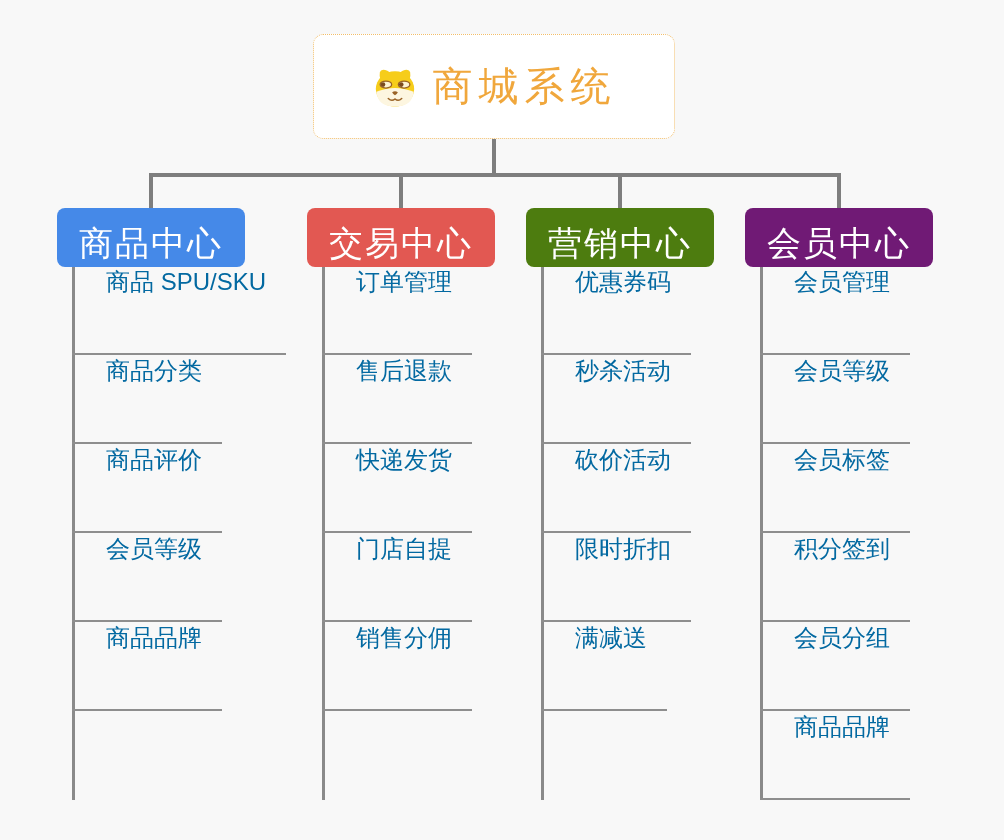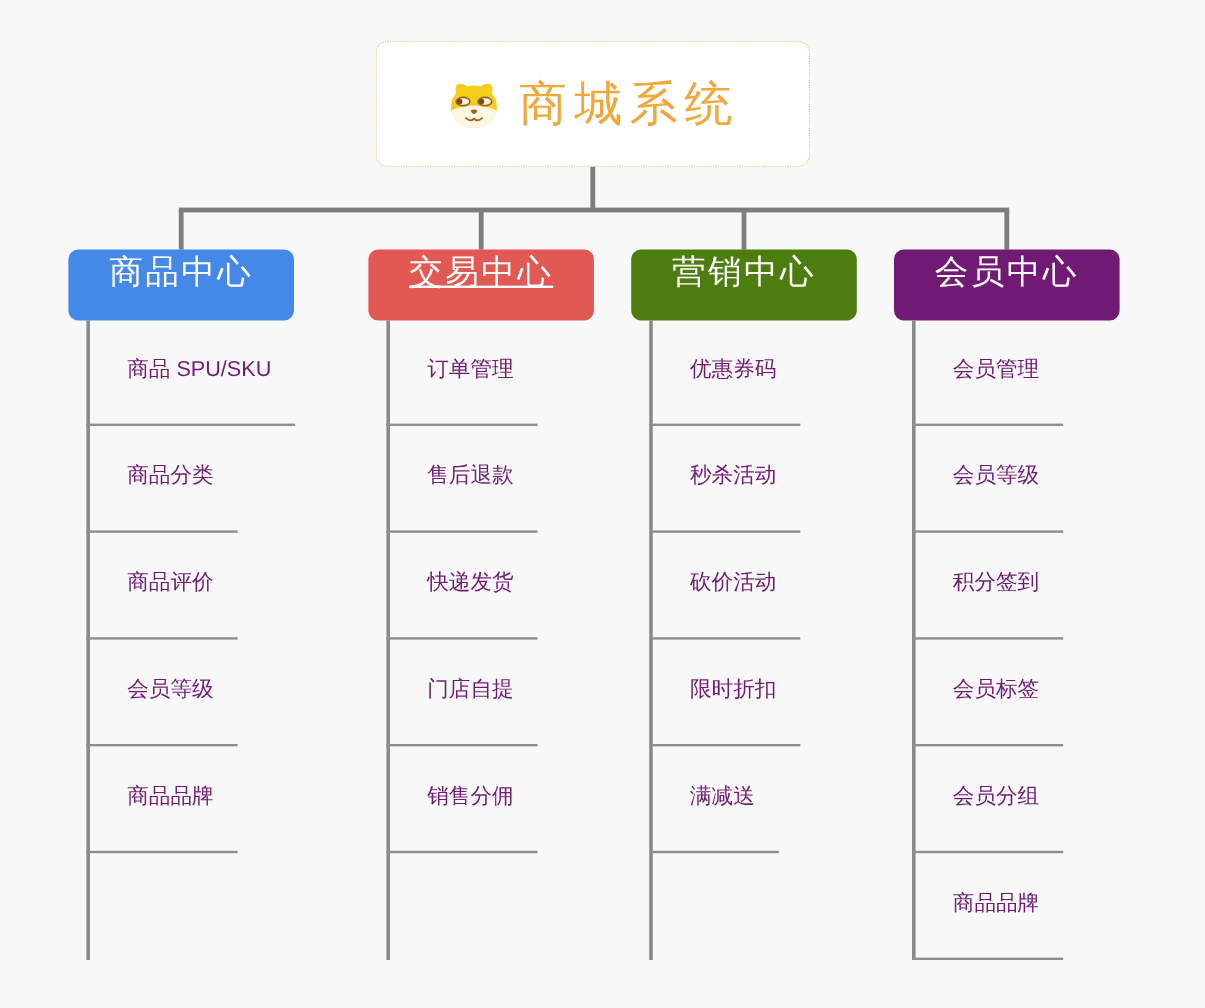--- a/index.html
+++ b/index.html
@@ -55,45 +55,45 @@
   #branches .branch:nth-child(2) { left: 307px; }
   #branches .branch:nth-child(3) { left: 526px; }
   #branches .branch:nth-child(4) { left: 745px; }
 
   .branch-header {
     position: absolute;
     left: 0; top: 0;
     width: 188px; height: 59px;
     border-radius: 8px;
     display: flex;
-    align-items: flex-start;
+    align-items: flex-end;
     justify-content: center;
     color: #ffffff;
-    font-size: 28px;
+    font-size: 34px;
     letter-spacing: 2px;
     white-space: nowrap;
     cursor: default;
   }
   .trunk {
     position: absolute;
     left: 15px; top: 59px;
     width: 3px; height: 533px;
     background: var(--trunk, #8a8a8a);
   }
   .items { position: absolute; left: 15px; top: 58px; }
   .item {
     box-sizing: border-box;
     height: 89px;
     display: flex;
-    align-items: center;
+    align-items: flex-start;
     width: fit-content;
     padding: 0 20px 6px 34px;
     border-bottom: 2px solid var(--underline, #8e8e8e);
-    font-size: 18px;
-    color: #701a75;
+    font-size: 24px;
+    color: #0369a1;
     white-space: nowrap;
   }
 </style>
 </head>
 <body>
 
 <div class="canvas">
 
   <div class="root-node">
     <span class="dog">
@@ -150,21 +150,21 @@
   </div>
 
 
   <div class="item">
     <span>商品品牌</span>
   </div>
 </div>
   </div>
 
   <div class="branch">
-    <div class="branch-header" style="background: rgb(226, 88, 82); text-decoration: underline;">
+    <div class="branch-header" style="background: rgb(226, 88, 82);">
       <span>交易中心</span>
     </div>
     <div class="trunk"></div>
     <div class="items">
   <div class="item">
     <span>订单管理</span>
   </div>
 
   <div class="item">
     <span>售后退款</span>
@@ -222,28 +222,28 @@
     <div class="items">
   <div class="item">
     <span>会员管理</span>
   </div>
 
   <div class="item">
     <span>会员等级</span>
   </div>
 
   <div class="item">
+    <span>会员标签</span>
+  </div>
+
+  <div class="item">
     <span>积分签到</span>
   </div>
 
   <div class="item">
-    <span>会员标签</span>
-  </div>
-
-  <div class="item">
     <span>会员分组</span>
   </div>
 
   <div class="item">
     <span>商品品牌</span>
   </div>
 </div>
   </div>
 </div>
 </div>

